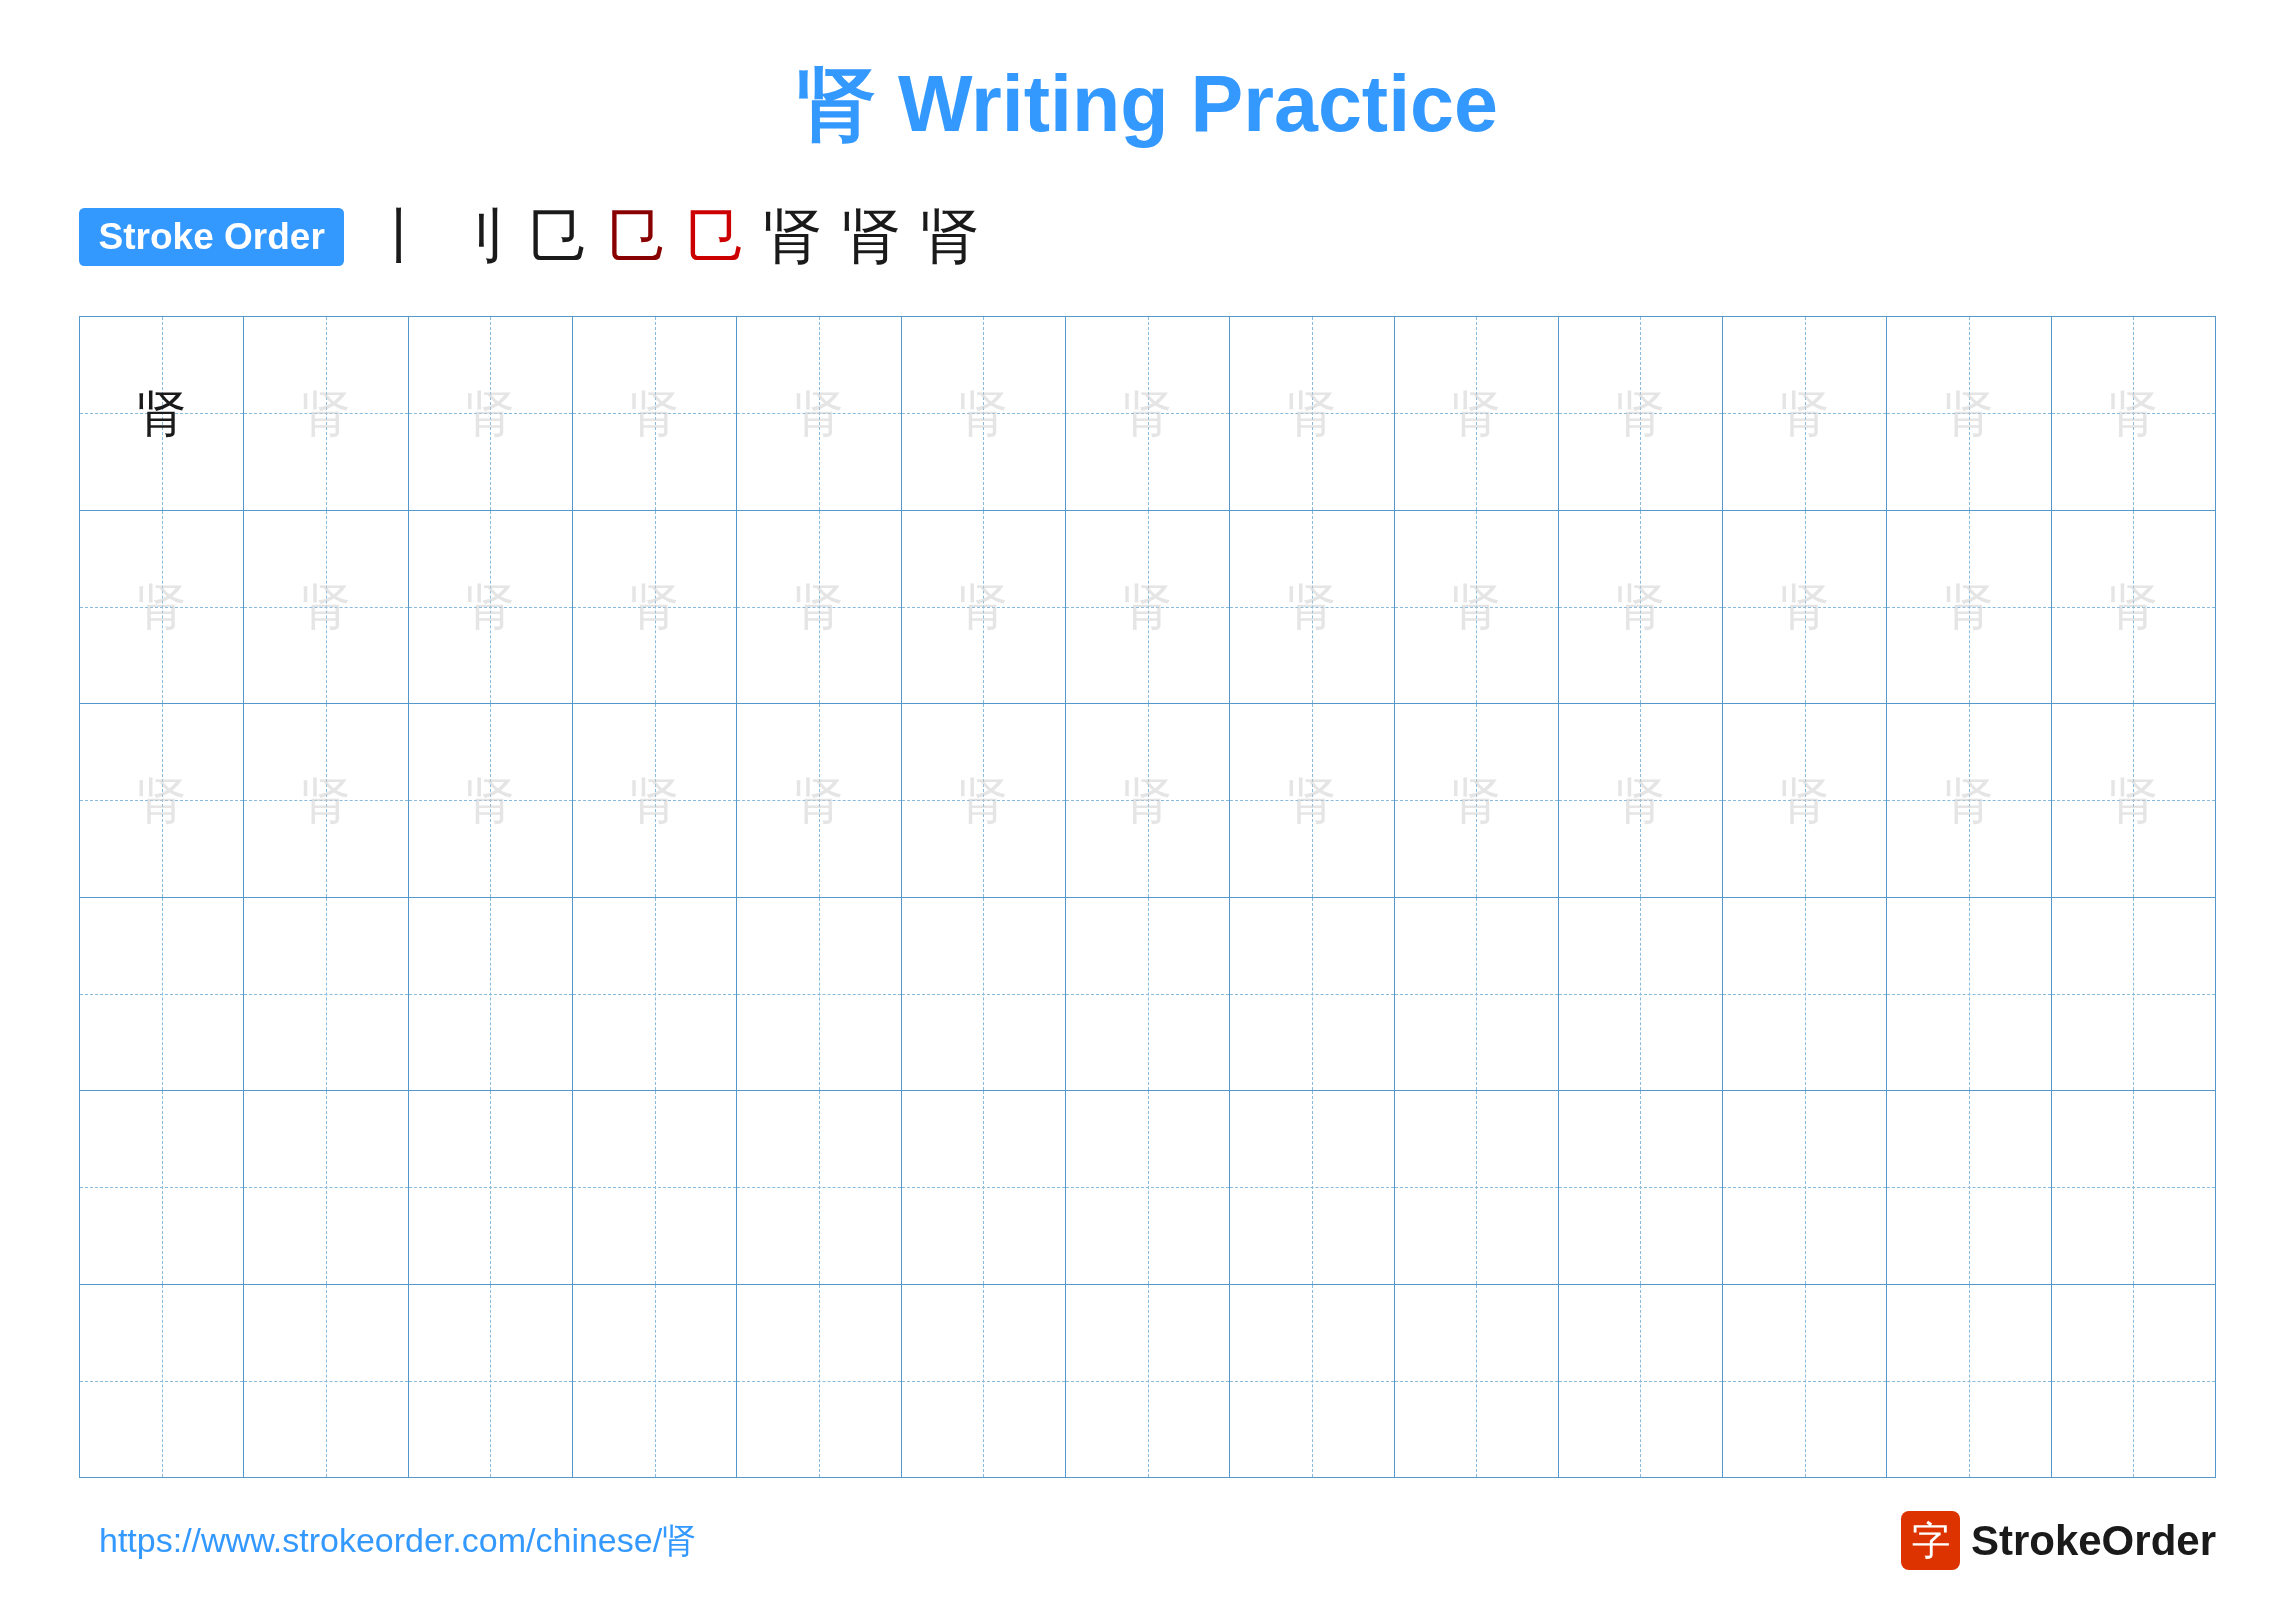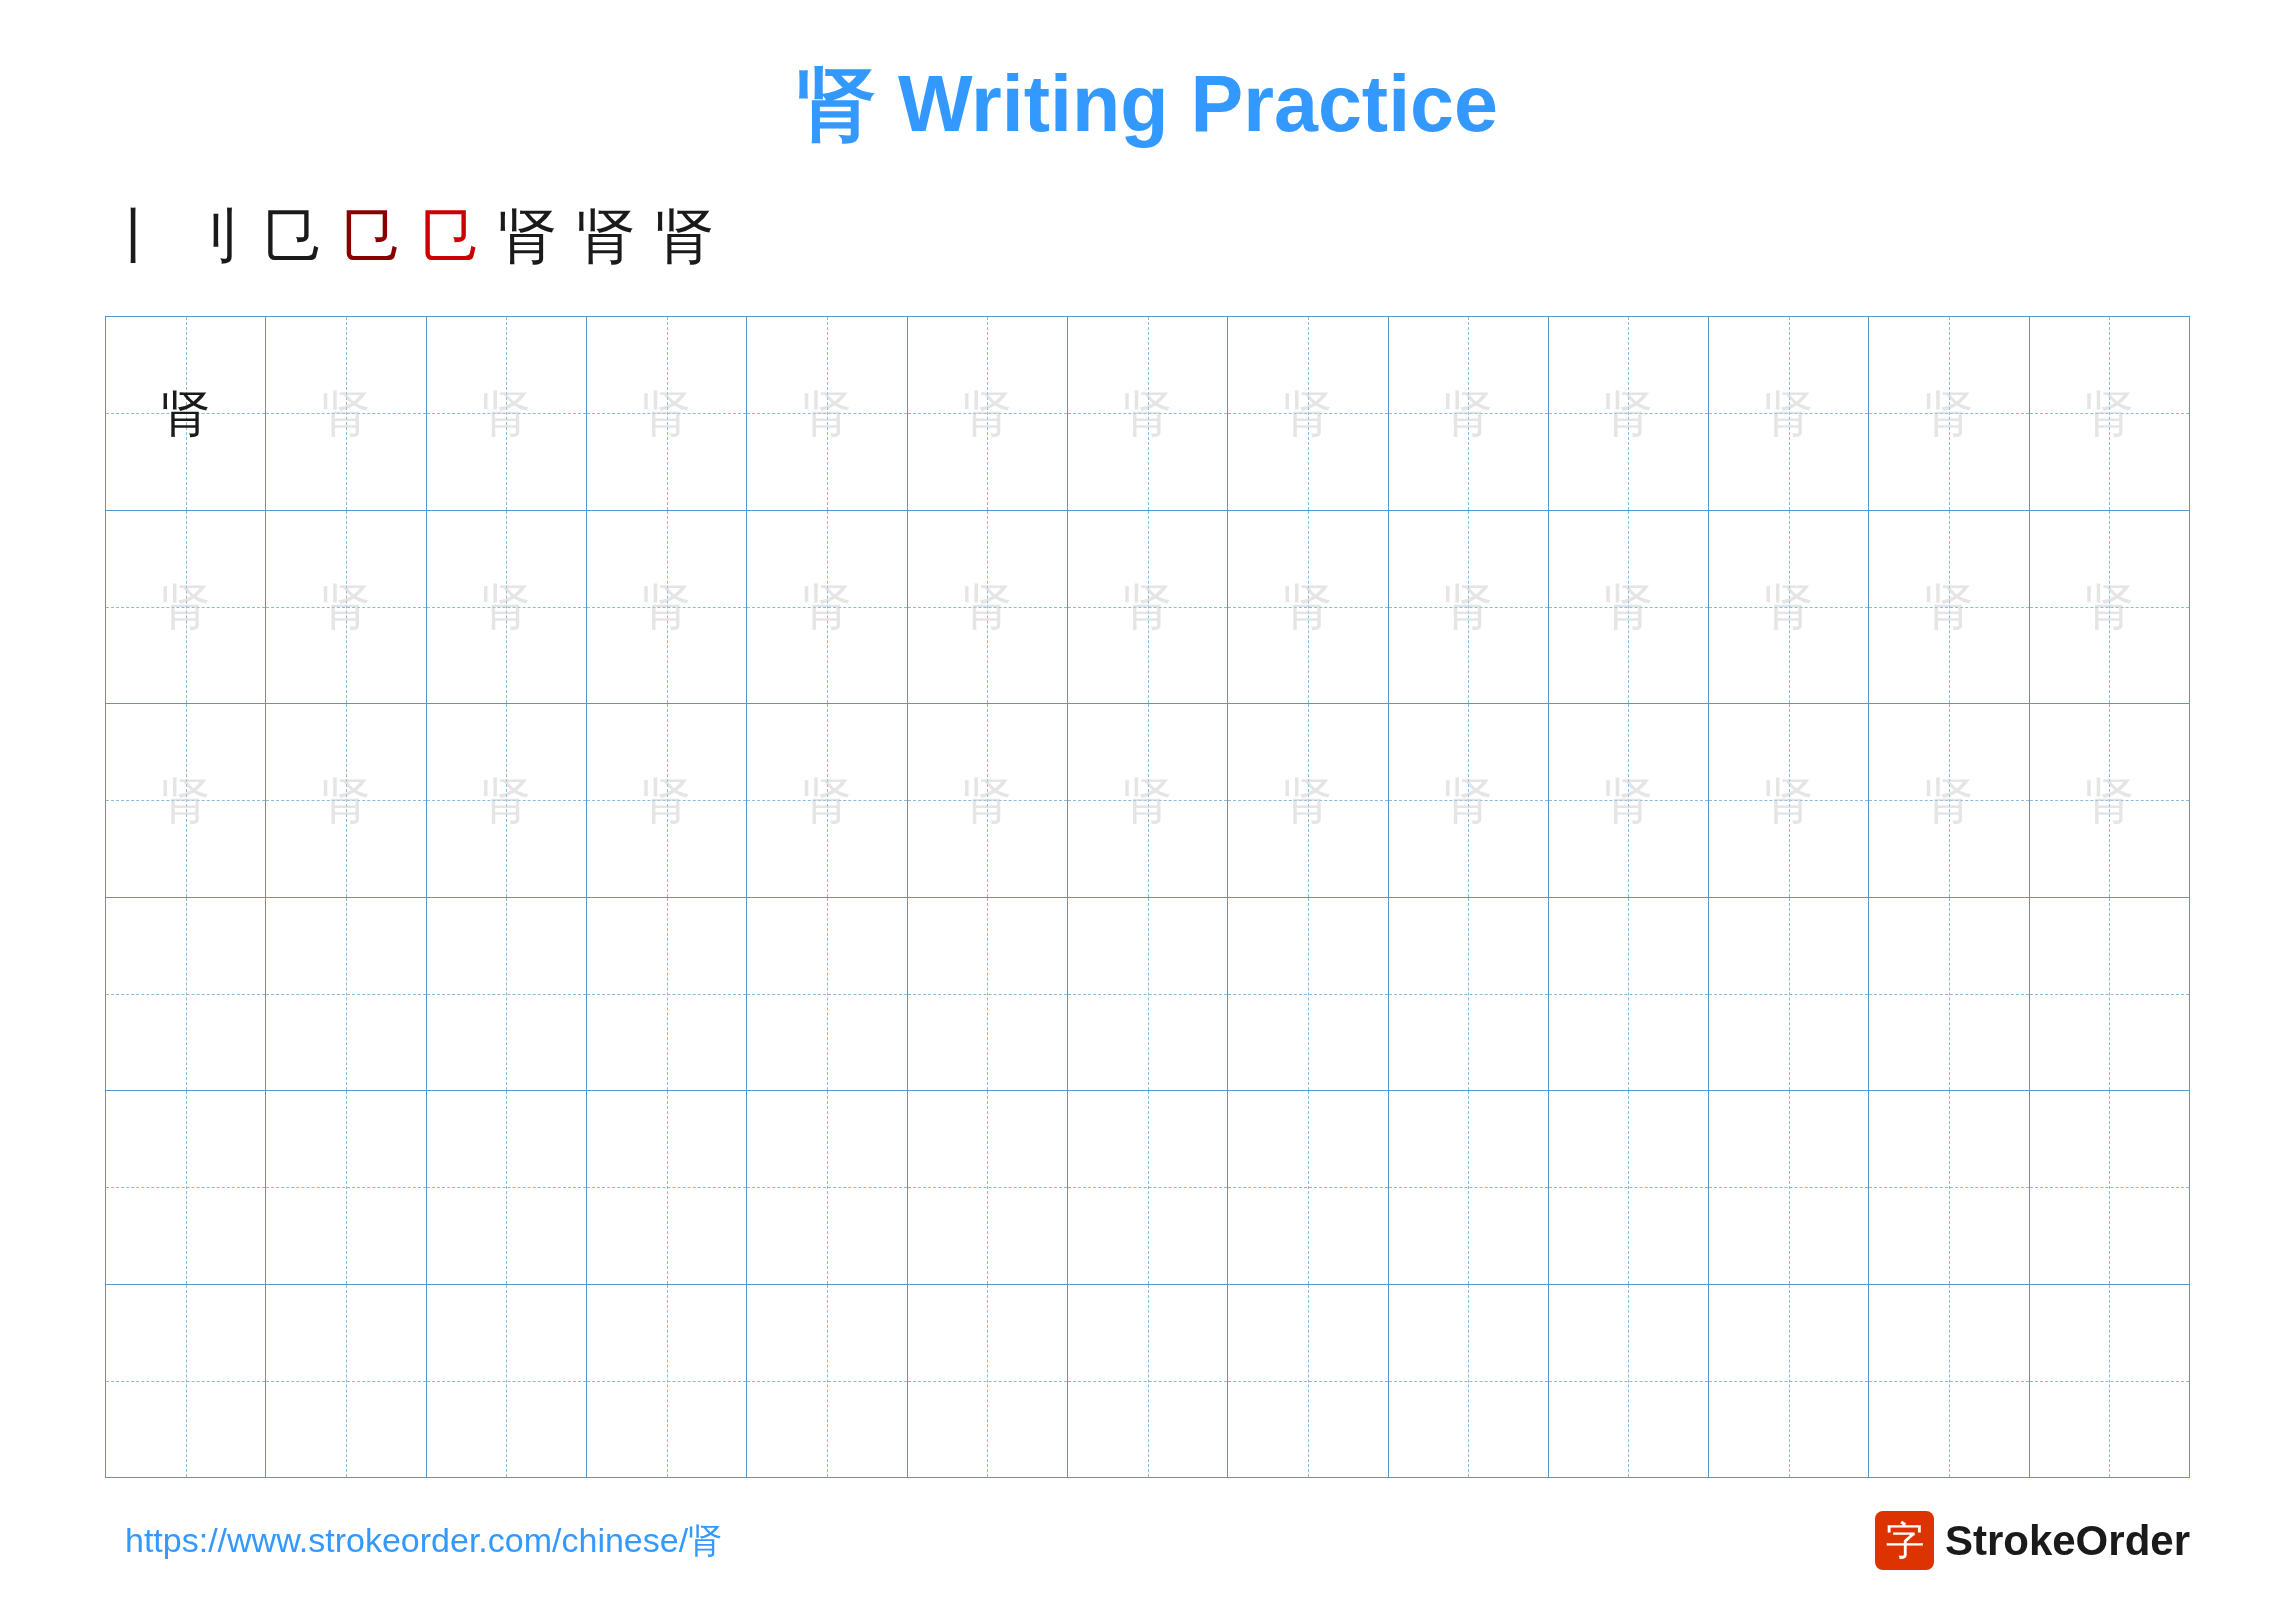--- a/index.html
+++ b/index.html
@@ -8,21 +8,21 @@
       font-family: Arial, sans-serif;
       width: 2295px;
       height: 1622px;
       position: relative;
       overflow: hidden;
     }
 
     .page {
       width: 2295px;
       height: 1622px;
-      padding: 52px 105px;
+      padding: 52px 79px;
       display: flex;
       flex-direction: column;
       align-items: center;
     }
 
     .title {
       font-size: 79px;
       font-weight: bold;
       color: #3399ff;
       margin-bottom: 39px;
@@ -191,20 +191,21 @@
 <body>
 
 <div class="page">
 
   <h1 class="title">
     <span>肾</span>
     <span>Writing Practice</span>
   </h1>
 
   <div class="stroke-order-row">
+    <span class="stroke-order-badge">Stroke Order</span>
     <div class="stroke-sequence">
 
       <span class="stroke-seq-char">丨</span>
       <span class="stroke-seq-char">刂</span>
       <span class="stroke-seq-char">㔾</span>
       <span class="stroke-seq-char" style="color:#880000;">㔾</span>
       <span class="stroke-seq-char red" style="color:#cc0000; font-family:serif;">㔾</span>
       <span class="stroke-seq-char" style="font-family:serif;">肾</span>
       <span class="stroke-seq-char" style="font-family:serif;">肾</span>
       <span class="stroke-seq-char" style="font-family:serif;">肾</span>

